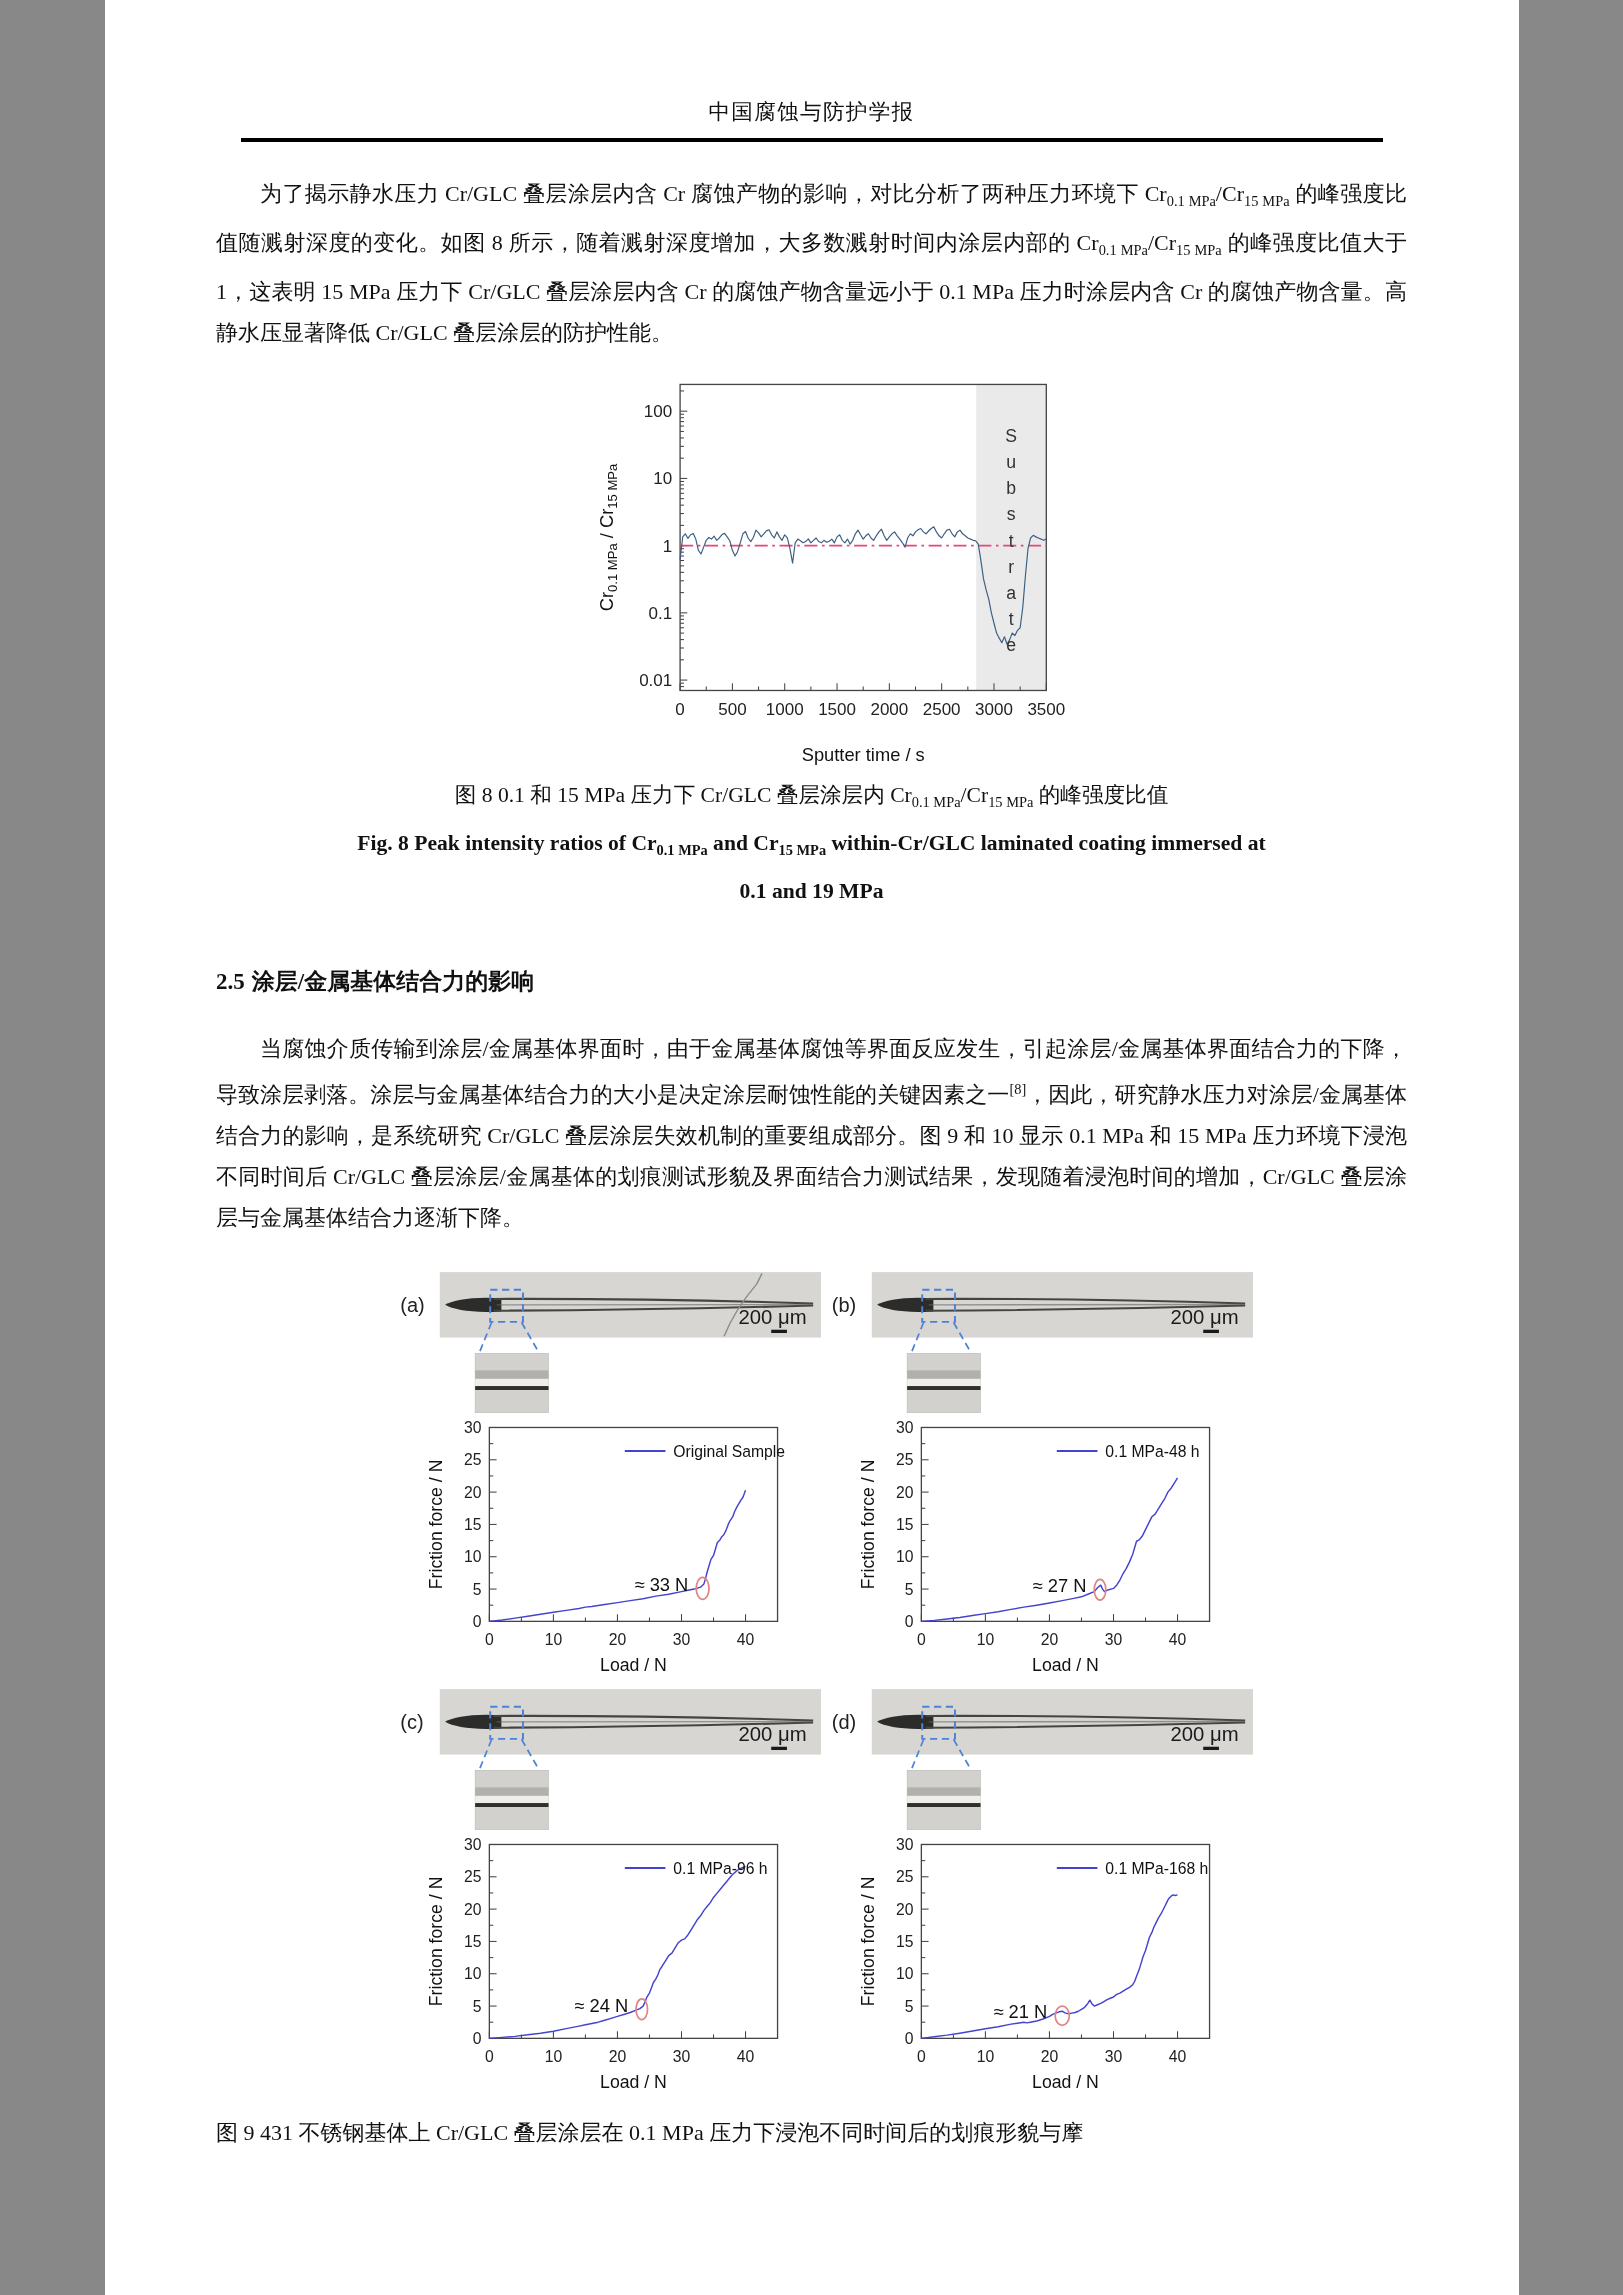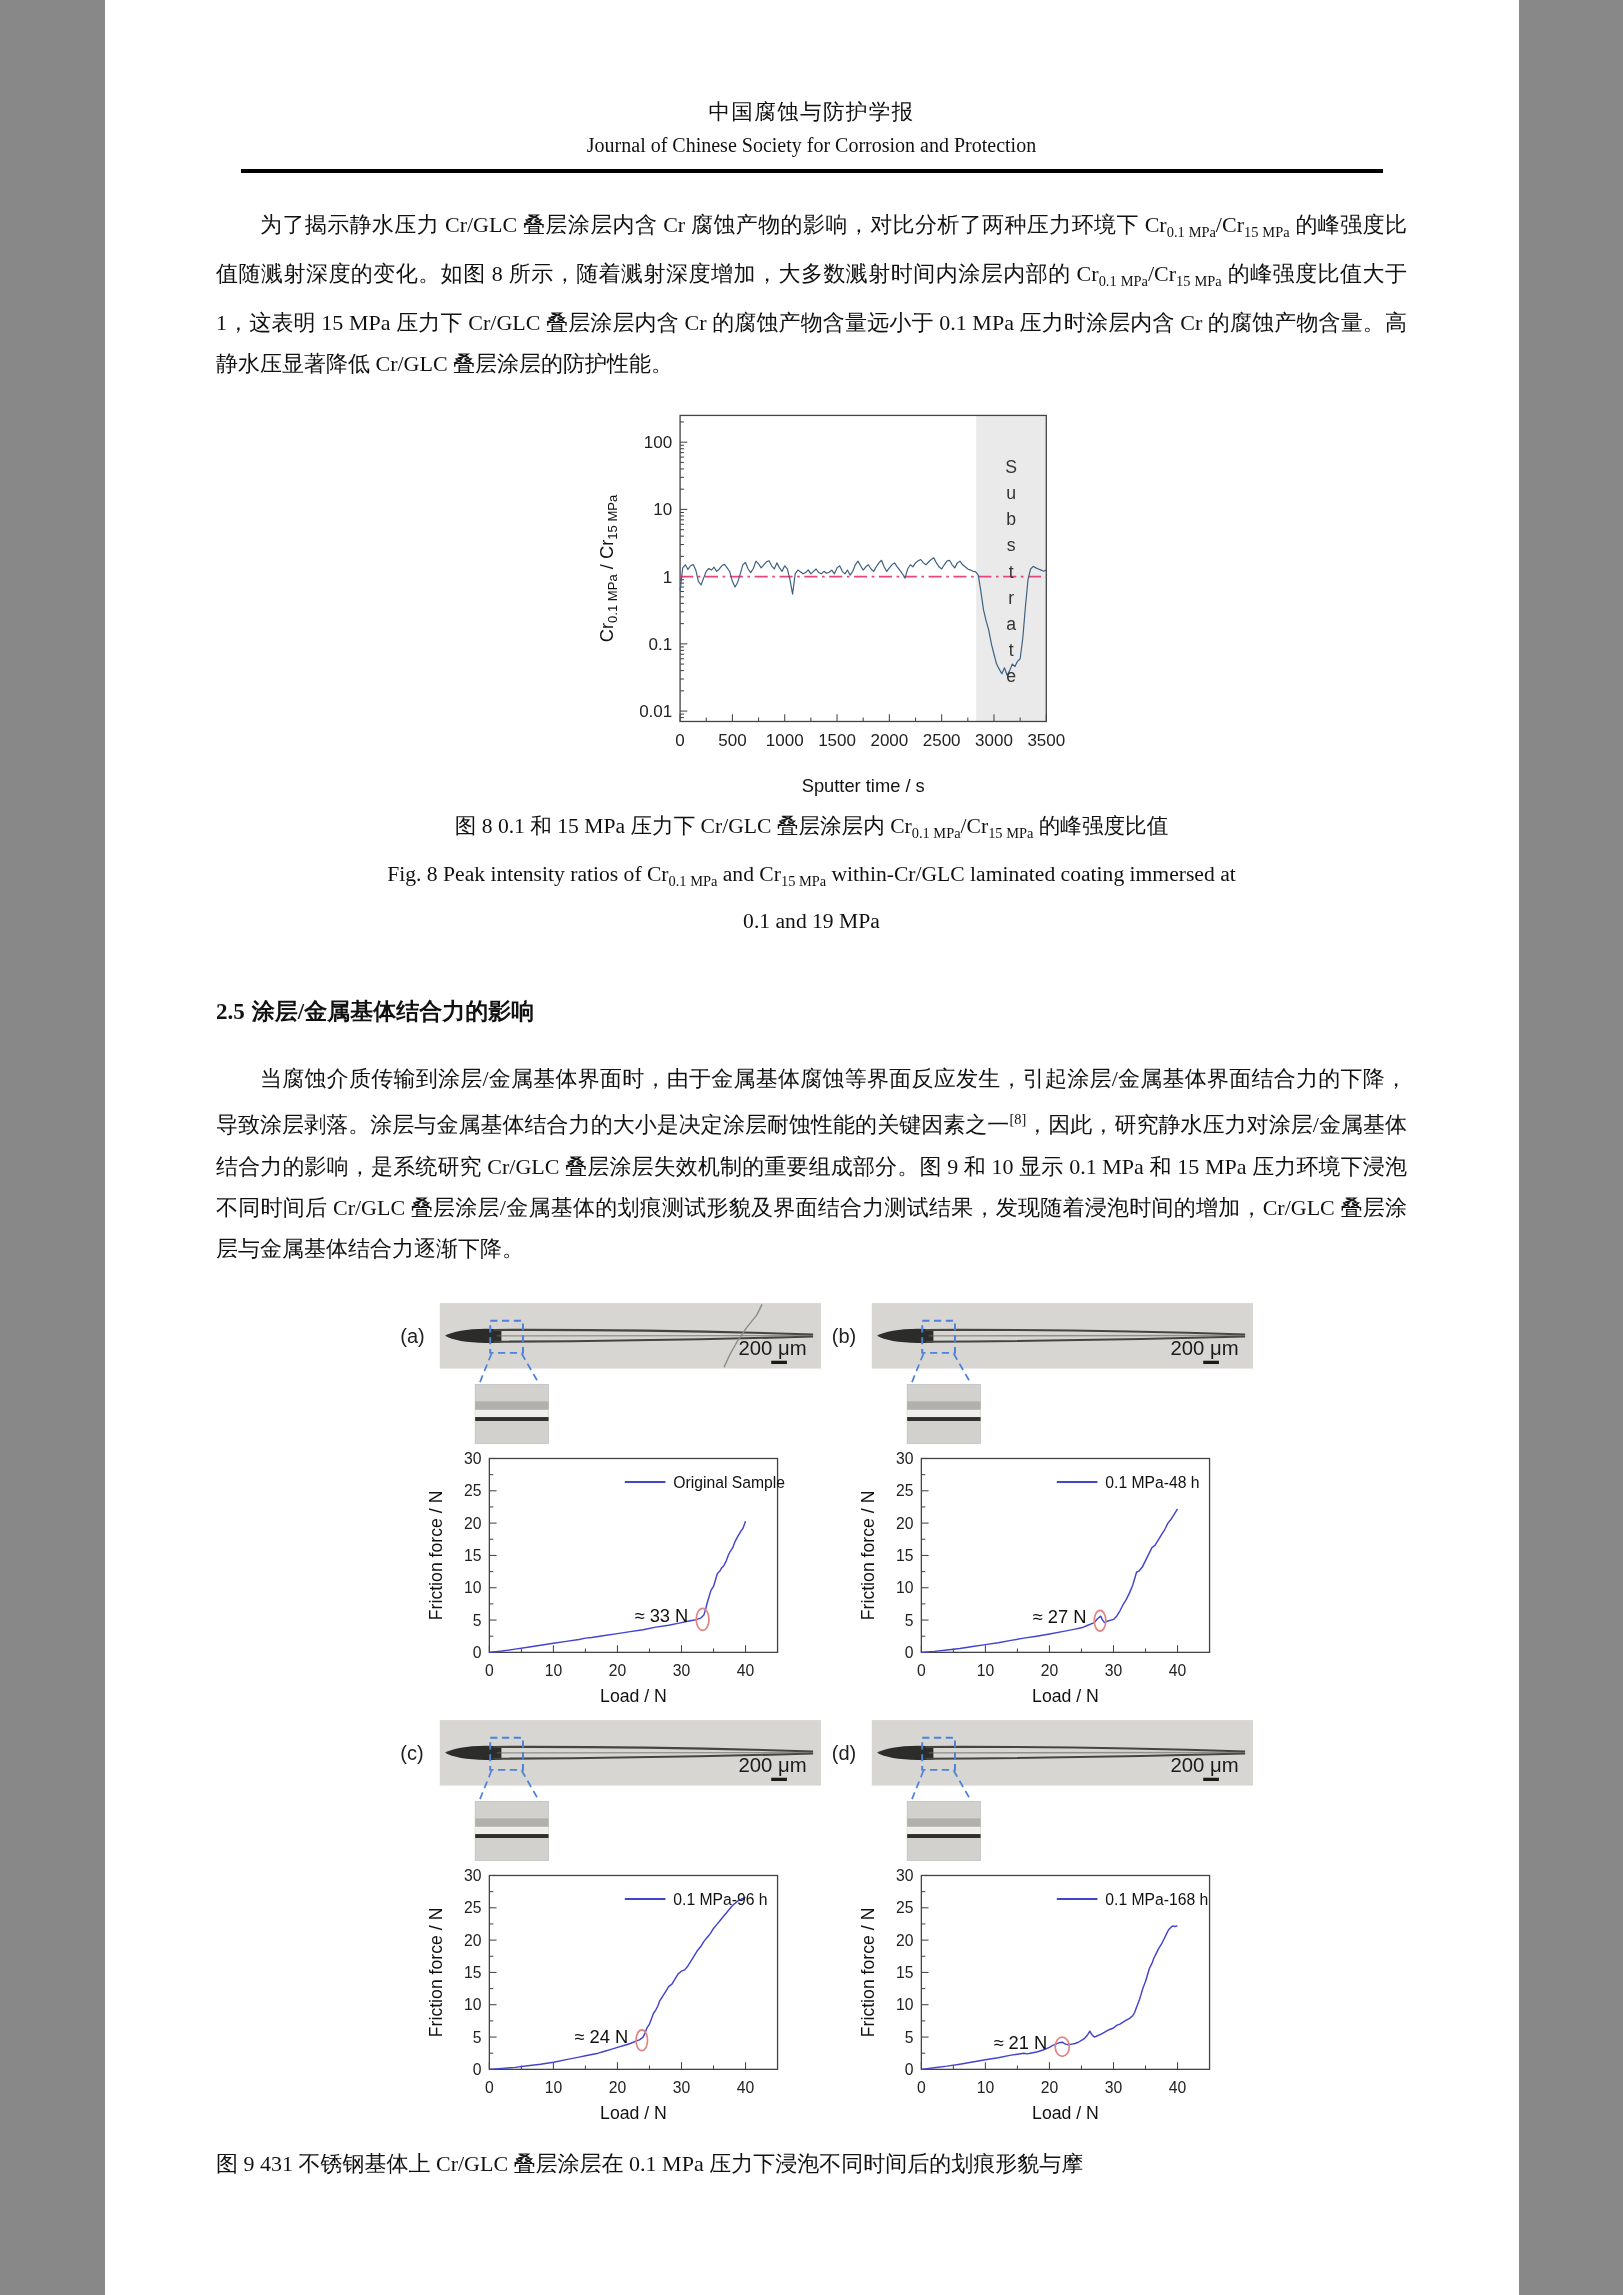--- a/index.html
+++ b/index.html
@@ -8,40 +8,39 @@
   header{padding-top:97px;text-align:center;}
   .title-cn{font-size:21.6px;letter-spacing:1.3px;}
   .title-en{font-size:20px;margin-top:7.9px;}
   .rule{width:1142px;height:3.9px;background:#000;margin:11.8px auto 0 auto;}
   .content{width:1191px;margin:0 auto;}
   .para{font-size:22px;line-height:41px;text-align:justify;text-indent:2em;margin:31px 0 0 0;}
   .para sub,.cap sub{font-size:14.4px;}
   .para sup{font-size:14.4px;}
   .fig8-wrap{margin:17px 0 0 366px;}
   .cap{font-size:21.6px;text-align:center;margin-top:6.5px;line-height:34px;}
-  .cap.en{font-family:"Liberation Serif",serif;}
+  .cap.en{font-family:"Liberation Serif",serif;font-weight:bold;}
   h3.sect{font-size:23px;font-weight:bold;margin:58px 0 0 0;}
   h3.sect .num{margin-right:7px;}
   .fig9-grid{display:grid;grid-template-columns:425px 425px;column-gap:6.5px;row-gap:10.5px;
              margin:34px 0 0 183px;}
   .panel{position:relative;width:425px;}
   .plabel{position:absolute;left:1.3px;top:22px;font-size:20px;
           font-family:"Liberation Sans","DejaVu Sans",sans-serif;color:#222;}
   .micro{display:block;margin-left:29px;}
   .pchart{display:block;margin-left:17px;margin-top:3.9px;}
   .fig9-caption{font-size:22px;text-align:left;margin-top:22px;}
   svg text{font-family:"Liberation Sans","DejaVu Sans",sans-serif;}
 </style>
 </head>
 <body>
 
 <div class="page">
   <header>
     <div class="title-cn">中国腐蚀与防护学报</div>
-    <div class="title-en">Journal of Chinese Society for Corrosion and Protection</div>
     <div class="rule"></div>
   </header>
 
   <div class="content">
     <p class="para">为了揭示静水压力 Cr/GLC 叠层涂层内含 Cr 腐蚀产物的影响，对比分析了两种压力环境下 Cr<sub>0.1 MPa</sub>/Cr<sub>15 MPa</sub> 的峰强度比值随溅射深度的变化。如图 8 所示，随着溅射深度增加，大多数溅射时间内涂层内部的 Cr<sub>0.1 MPa</sub>/Cr<sub>15 MPa</sub> 的峰强度比值大于 1，这表明 15 MPa 压力下 Cr/GLC 叠层涂层内含 Cr 的腐蚀产物含量远小于 0.1 MPa 压力时涂层内含 Cr 的腐蚀产物含量。高静水压显著降低 Cr/GLC 叠层涂层的防护性能。</p>
 
     <figure style="margin:0">
       <div class="fig8-wrap">
         <svg id="fig8-chart" class="chart" width="497" height="399" viewBox="0 0 760 610">
             <rect x="602.8" y="22" width="107.20000000000005" height="468" fill="#eaeaea"></rect>

